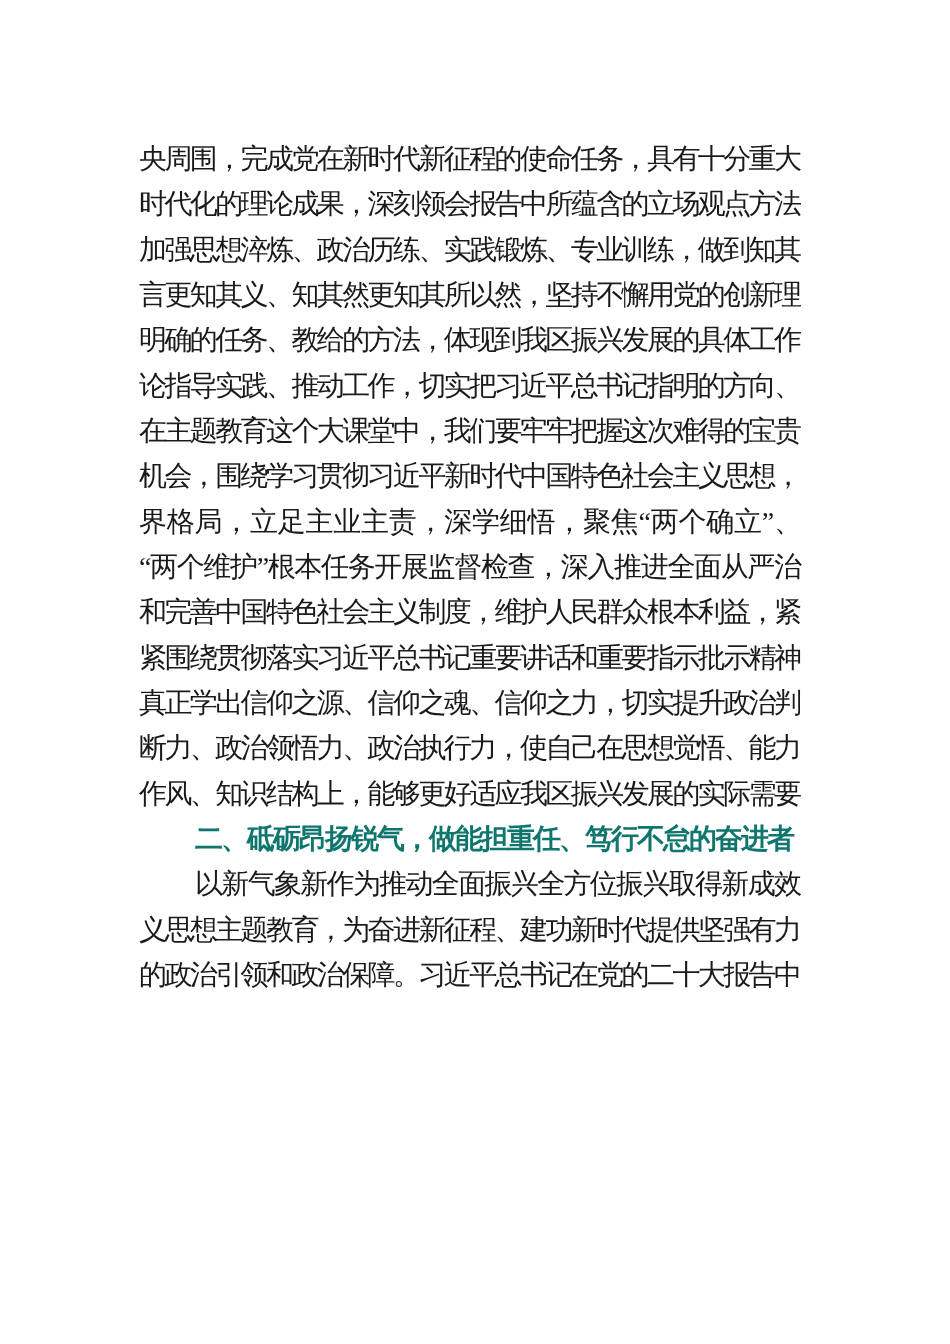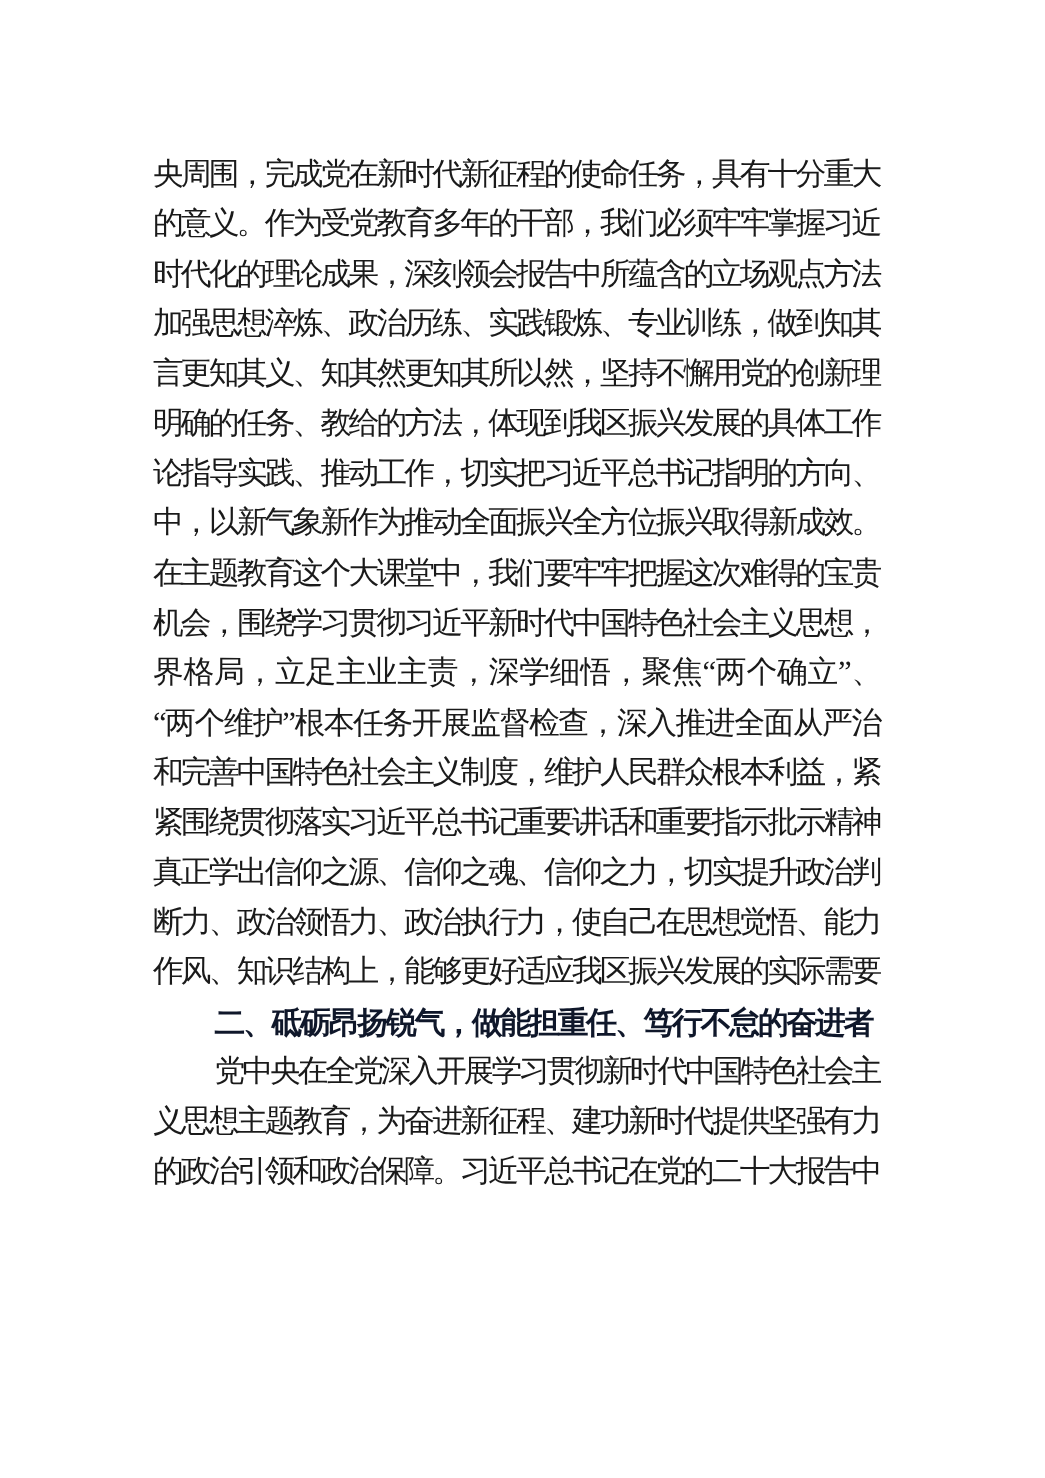--- a/index.html
+++ b/index.html
@@ -29,50 +29,48 @@
     line-height: 45.33px;
     height: 45.33px;
     color: #1a1a1a;
     text-align: justify;
     text-align-last: justify;
     white-space: nowrap;
   }
   .line.heading {
     font-family: "Liberation Sans", "DejaVu Sans", sans-serif;
     font-weight: 700;
-    color: #0f172a;
+    color: #0f766e;
     letter-spacing: -2px;
     text-indent: 2em;
     text-align: right;
     text-align-last: left;
   }
   .line.indent-first {
     text-indent: 2em;
   }
 </style>
 </head>
 <body>
 
 <div class="page">
   <div class="text-block">
     <div class="line">央周围，完成党在新时代新征程的使命任务，具有十分重大</div>
-    <div class="line">的意义。作为受党教育多年的干部，我们必须牢牢掌握习近</div>
     <div class="line">时代化的理论成果，深刻领会报告中所蕴含的立场观点方法</div>
     <div class="line">加强思想淬炼、政治历练、实践锻炼、专业训练，做到知其</div>
     <div class="line">言更知其义、知其然更知其所以然，坚持不懈用党的创新理</div>
     <div class="line">明确的任务、教给的方法，体现到我区振兴发展的具体工作</div>
     <div class="line">论指导实践、推动工作，切实把习近平总书记指明的方向、</div>
-    <div class="line">中，以新气象新作为推动全面振兴全方位振兴取得新成效。</div>
     <div class="line">在主题教育这个大课堂中，我们要牢牢把握这次难得的宝贵</div>
     <div class="line">机会，围绕学习贯彻习近平新时代中国特色社会主义思想，</div>
     <div class="line">界格局，立足主业主责，深学细悟，聚焦“两个确立”、</div>
     <div class="line">“两个维护”根本任务开展监督检查，深入推进全面从严治</div>
     <div class="line">和完善中国特色社会主义制度，维护人民群众根本利益，紧</div>
     <div class="line">紧围绕贯彻落实习近平总书记重要讲话和重要指示批示精神</div>
     <div class="line">真正学出信仰之源、信仰之魂、信仰之力，切实提升政治判</div>
     <div class="line">断力、政治领悟力、政治执行力，使自己在思想觉悟、能力</div>
     <div class="line">作风、知识结构上，能够更好适应我区振兴发展的实际需要</div>
     <div class="line heading">二、砥砺昂扬锐气，做能担重任、笃行不怠的奋进者</div>
-    <div class="line indent-first">党中央在全党深入开展学习贯彻新时代中国特色社会主</div>
+    <div class="line indent-first">以新气象新作为推动全面振兴全方位振兴取得新成效</div>
     <div class="line">义思想主题教育，为奋进新征程、建功新时代提供坚强有力</div>
     <div class="line">的政治引领和政治保障。习近平总书记在党的二十大报告中</div>
   </div>
 </div>
 
 </body></html>

